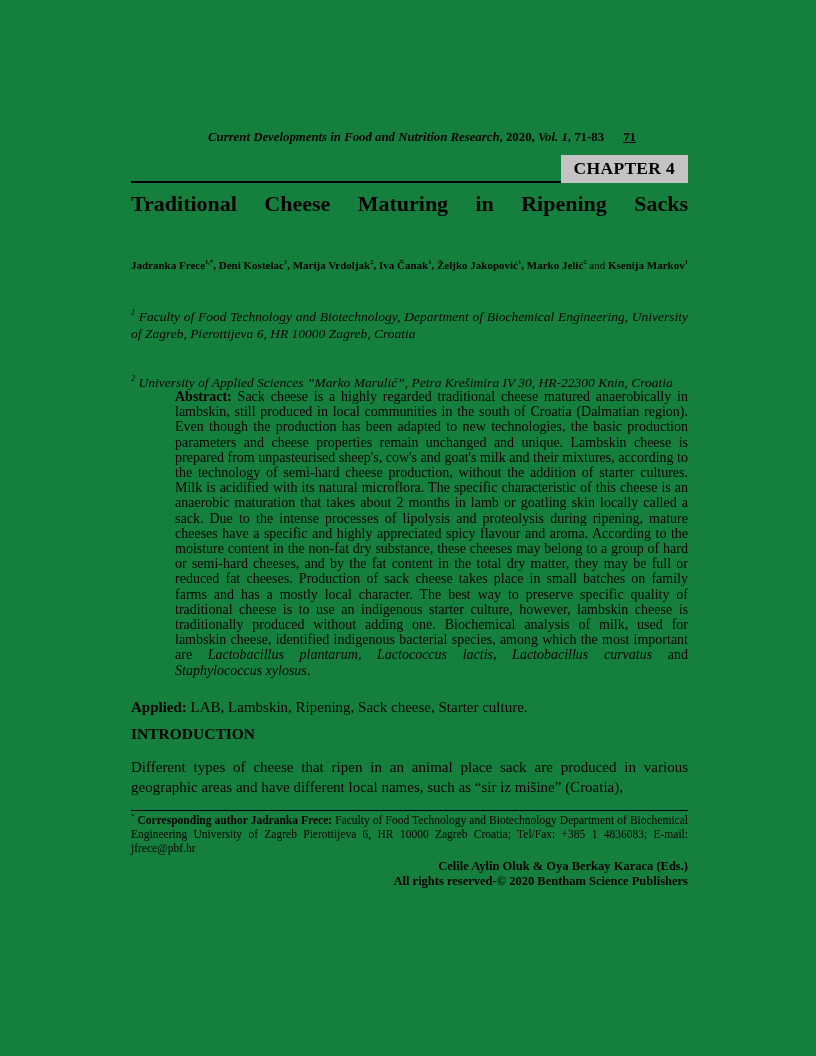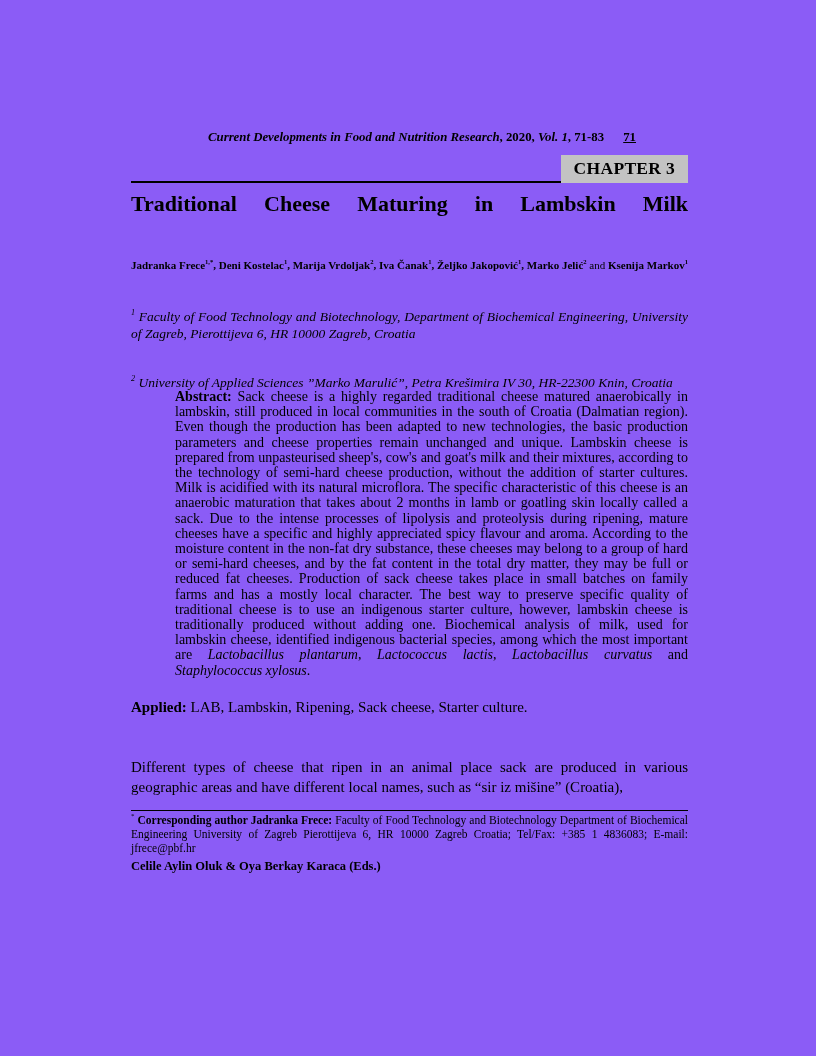--- a/index.html
+++ b/index.html
@@ -1,21 +1,21 @@
 <!DOCTYPE html>
 <html><head>
 <meta charset="utf-8">
 <style>
   * { margin: 0; padding: 0; box-sizing: border-box; }
   html, body { background: #ffffff; }
   .page {
     position: relative;
     width: 816px;
     height: 1056px;
-    background: #8b5cf6;
+    background: #15803d;
     color: #000000;
     font-family: "Liberation Serif", serif;
     overflow: hidden;
   }
   .content {
     position: absolute;
     left: 131px;
     top: 0;
     width: 557px;
     height: 100%;
@@ -127,45 +127,45 @@
     top: 814px;
     font-size: 11.5px;
     line-height: 13.9px;
     text-align: justify;
   }
   .footnote b { font-weight: bold; }
 
   
   .page-footer {
     top: 859px;
-    text-align: left;
+    text-align: right;
     font-size: 12.5px;
     font-weight: bold;
     line-height: 14.5px;
     font-family: Liberation Serif, serif;
   }
 </style>
 </head>
 <body>
 
 <div class="page">
   <div class="content">
 
     <div class="block running-head">
       <span><i>Current Developments in Food and Nutrition Research</i><span>, 2020, </span><i>Vol. 1</i><span>, 71-83</span></span>
       <span class="pagenum">71</span>
     </div>
 
     <div class="block chapter-rule"></div>
     <div class="chapter-box">
-      <span>CHAPTER 3</span>
+      <span>CHAPTER 4</span>
     </div>
 
     <div class="block chapter-title">
-      <div class="title-l1">Traditional Cheese Maturing in Lambskin Milk</div>
+      <div class="title-l1">Traditional Cheese Maturing in Ripening Sacks</div>
     </div>
 
     <div class="block authors"><b>Jadranka Frece<sup>1,*</sup>,</b> <b>Deni Kostelac<sup>1</sup>,</b> <b>Marija Vrdoljak<sup>2</sup>,</b> <b>Iva Čanak<sup>1</sup>,</b> <b>Željko Jakopović<sup>1</sup>,</b> <b>Marko Jelić<sup>2</sup></b> and <b>Ksenija Markov<sup>1</sup></b></div>
 
     <div class="block affiliation aff-1">
       <sup>1</sup>
       <span>Faculty of Food Technology and Biotechnology, Department of Biochemical Engineering, University of Zagreb, Pierottijeva 6, HR 10000 Zagreb, Croatia</span>
     </div>
 
     <div class="block affiliation aff-2">
@@ -175,29 +175,31 @@
 
     <div class="block abstract">
       <b>Abstract:</b><span><span> Sack cheese is a highly regarded traditional cheese matured anaerobically in lambskin, still produced in local communities in the south of Croatia (Dalmatian region). Even though the production has been adapted to new technologies, the basic production parameters and cheese properties remain unchanged and unique. Lambskin cheese is prepared from unpasteurised sheep's, cow's and goat's milk and their mixtures, according to the technology of semi-hard cheese production, without the addition of starter cultures. Milk is acidified with its natural microflora. The specific characteristic of this cheese is an anaerobic maturation that takes about 2 months in lamb or goatling skin locally called a sack. Due to the intense processes of lipolysis and proteolysis during ripening, mature cheeses have a specific and highly appreciated spicy flavour and aroma. According to the moisture content in the non-fat dry substance, these cheeses may belong to a group of hard or semi-hard cheeses, and by the fat content in the total dry matter, they may be full or reduced fat cheeses. Production of sack cheese takes place in small batches on family farms and has a mostly local character. The best way to preserve specific quality of traditional cheese is to use an indigenous starter culture, however, lambskin cheese is traditionally produced without adding one. Biochemical analysis of milk, used for lambskin cheese, identified indigenous bacterial species, among which the most important are </span><i>Lactobacillus plantarum</i><span>, </span><i>Lactococcus lactis</i><span>, </span><i>Lactobacillus curvatus</i><span> and </span><i>Staphylococcus xylosus</i><span>.</span></span>
     </div>
 
     <div class="block keywords">
       <b>Applied:</b>
       <span>LAB, Lambskin, Ripening, Sack cheese, Starter culture.</span>
     </div>
 
+    <div class="block intro-heading">INTRODUCTION</div>
 
     <div class="block intro-para">Different types of cheese that ripen in an animal place sack are produced in various geographic areas and have different local names, such as “sir iz mišine” (Croatia),</div>
 
     <div class="block footnote-rule"></div>
 
     <div class="block footnote">
       <sup>*</sup>
       <b>Corresponding author Jadranka Frece:</b>
       <span>Faculty of Food Technology and Biotechnology Department of Biochemical Engineering University of Zagreb Pierottijeva 6, HR 10000 Zagreb Croatia; Tel/Fax: +385 1 4836083; E-mail: jfrece@pbf.hr</span>
     </div>
 
     <div class="block page-footer">
       <div>Celile Aylin Oluk &amp; Oya Berkay Karaca (Eds.)</div>
+      <div>All rights reserved-© 2020 Bentham Science Publishers</div>
     </div>
 
   </div>
 </div>
 
 </body></html>

